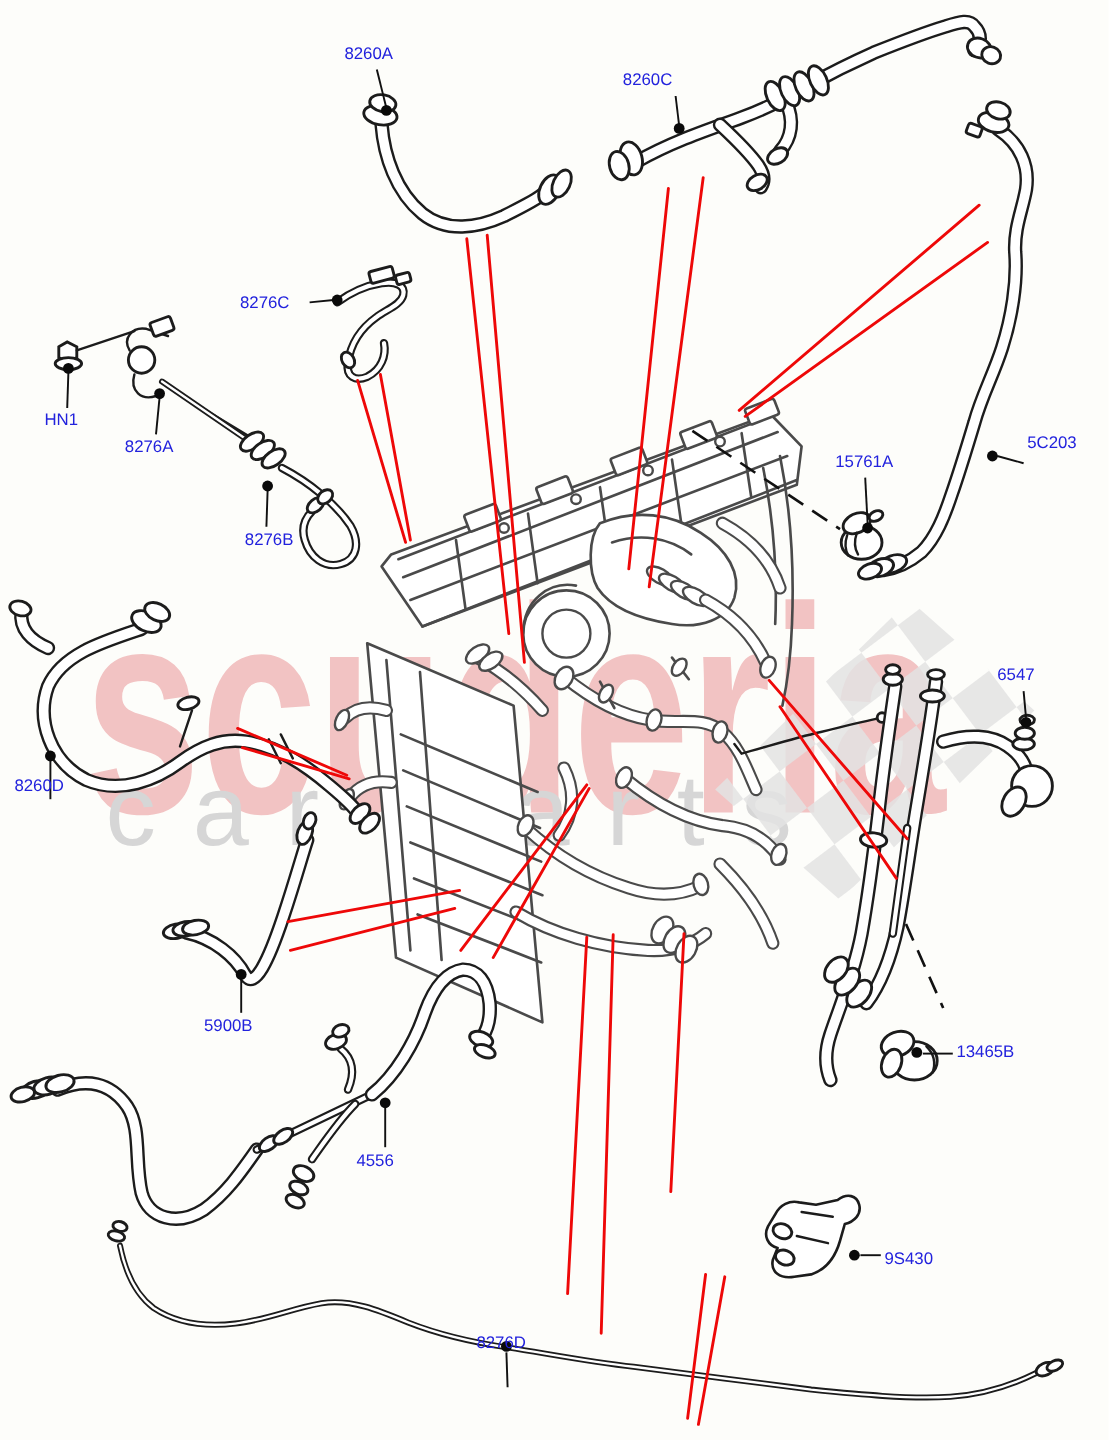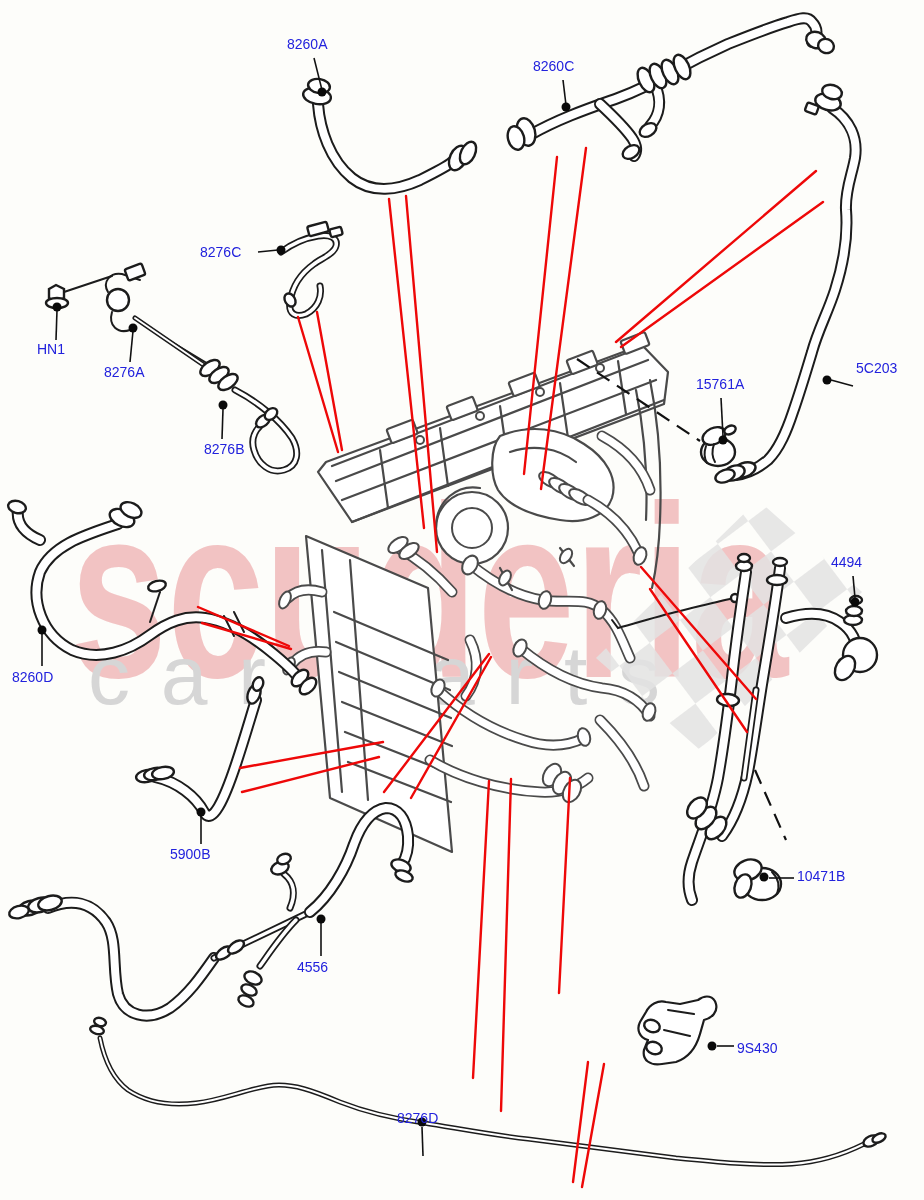--- a/index.html
+++ b/index.html
@@ -382,28 +382,28 @@
     <line class="ldr" x1="794" y1="878" x2="769" y2="878"></line> 
         <circle class="dot" cx="764" cy="877" r="4.5"></circle>
     <line class="ldr" x1="734" y1="1046" x2="717" y2="1046"></line>
         <circle class="dot" cx="712" cy="1046" r="4.5"></circle>
     <line class="ldr" x1="423" y1="1156" x2="422" y2="1127"></line>
         <circle class="dot" cx="422" cy="1122" r="4.5"></circle>
   </g>
 </svg>
 
   <div class="plabel" style="left:287px;top:36px">8260A</div>
-  <div class="plabel" style="left:533px;top:58px">8260C</div>
+  <div class="plabel" style="left:519px;top:58px">8260C</div>
   <div class="plabel" style="left:200px;top:244px">8276C</div>
   <div class="plabel" style="left:37px;top:341px">HN1</div>
   <div class="plabel" style="left:104px;top:364px">8276A</div>
   <div class="plabel" style="left:204px;top:441px">8276B</div>
   <div class="plabel" style="left:696px;top:376px">15761A</div>
   <div class="plabel" style="left:856px;top:360px">5C203</div>
-  <div class="plabel" style="left:831px;top:554px">4494</div>
-  <div class="plabel" style="left:12px;top:669px">8260D</div>
+  <div class="plabel" style="left:831px;top:554px">6547</div>
+  <div class="plabel" style="left:12px;top:646px">8260D</div>
   <div class="plabel" style="left:170px;top:846px">5900B</div>
   <div class="plabel" style="left:297px;top:959px">4556</div>
-  <div class="plabel" style="left:797px;top:868px">10471B</div>
+  <div class="plabel" style="left:797px;top:868px">13465B</div>
   <div class="plabel" style="left:737px;top:1040px">9S430</div>
   <div class="plabel" style="left:397px;top:1110px">8276D</div>
 
 </div>
 
 </body></html>

